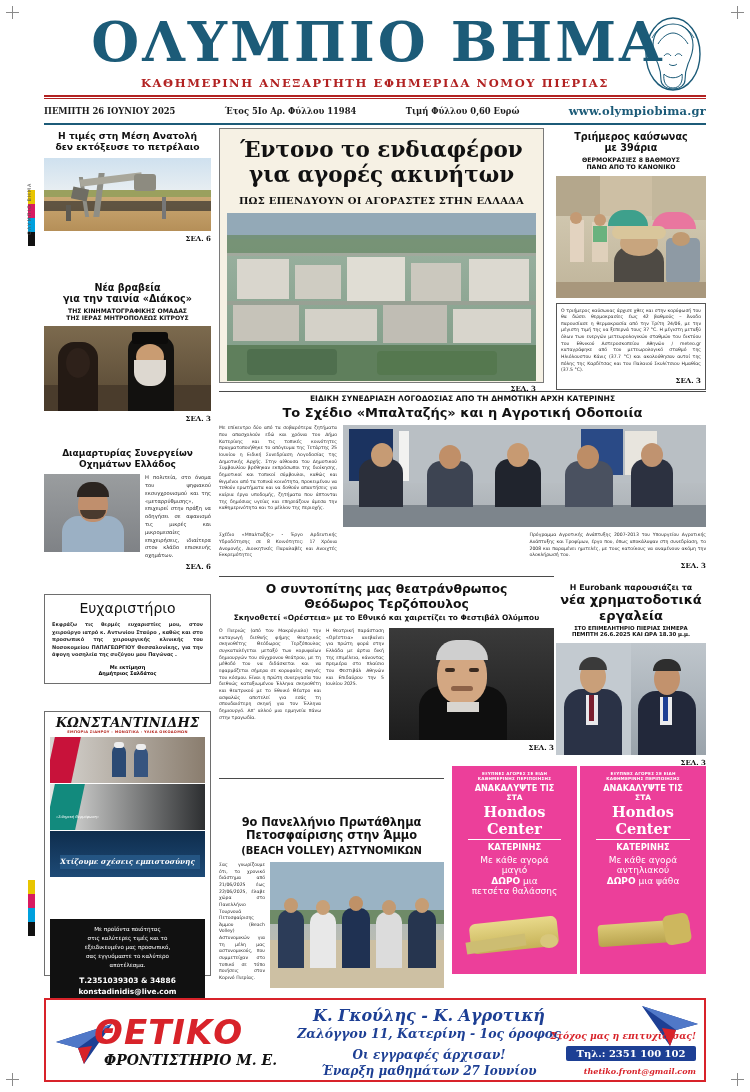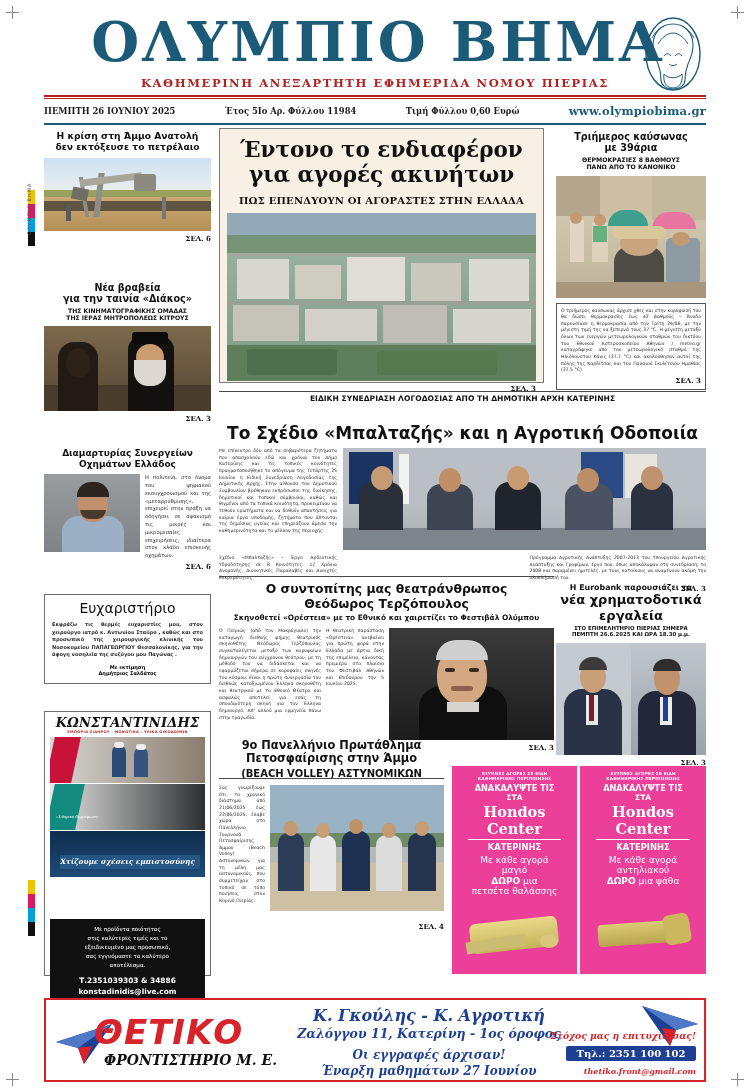--- a/index.html
+++ b/index.html
@@ -110,21 +110,21 @@
     <div class="mh-info">
       <div>ΠΕΜΠΤΗ 26 ΙΟΥΝΙΟΥ 2025</div>
       <div>Έτος 5Ιο Αρ. Φύλλου 11984</div>
       <div>Τιμή Φύλλου 0,60 Ευρώ</div>
       <div class="site">www.olympiobima.gr</div>
     </div>
     <div class="mh-rule3"></div>
   </div>
 
   <div class="col-l" style="top:131px">
-    <div class="hl" style="font-size:9.2px">Η κρίση στη Άμμο Ανατολή</div>
+    <div class="hl" style="font-size:9.2px">Η τιμές στη Μέση Ανατολή</div>
     <div class="hl" style="font-size:9.2px">δεν εκτόξευσε το πετρέλαιο</div>
     <div class="photo" style="height:73px;margin-top:5px">
       <div class="sky"></div>
         <div class="ground"></div>
       <div style="position:absolute;left:0;bottom:20px;width:100%;height:10px;background:#3e3a33;opacity:.75"></div>
       <div style="position:absolute;left:0;top:44%;width:100%;height:7px;background:#9aa05e"></div>
       <div class="derrick" style="left:52px;bottom:14px;width:6px;height:44px;transform:skewX(-7deg)"></div>
       <div class="derrick" style="left:38px;bottom:14px;width:4px;height:40px;transform:skewX(9deg)"></div>
       <div class="derrick" style="left:36px;top:18px;width:62px;height:7px;transform:rotate(-7deg);background:#a9a79b"></div>
       <div class="derrick" style="left:90px;top:16px;width:22px;height:17px;border-radius:3px;background:#8d8b80"></div>
@@ -286,21 +286,21 @@
       <div style="position:absolute;left:97px;top:16px;width:28px;height:12px;border-radius:12px 12px 0 0;background:#2e2e2e"></div>
       <div style="position:absolute;left:104px;top:54px;width:12px;height:28px;background:#ececed"></div>
       <div style="position:absolute;left:107px;top:54px;width:5px;height:24px;background:#1d3f94"></div>
     </div>
     <div class="sel" style="margin-top:3px">ΣΕΛ. 3</div>
   </div>
 
   <div class="mid-sep" style="left:219px;top:391px;width:487px"></div>
   <div style="position:absolute;left:219px;top:394px;width:487px">
     <div class="kicker" style="font-size:7.6px">ΕΙΔΙΚΗ ΣΥΝΕΔΡΙΑΣΗ ΛΟΓΟΔΟΣΙΑΣ ΑΠΟ ΤΗ ΔΗΜΟΤΙΚΗ ΑΡΧΗ ΚΑΤΕΡΙΝΗΣ</div>
-    <div class="hl" style="font-size:17px;margin-top:20px">Το Σχέδιο «Μπαλταζής» και η Αγροτική Οδοποιία</div>
+    <div class="hl" style="font-size:13px;margin-top:2px">Το Σχέδιο «Μπαλταζής» και η Αγροτική Οδοποιία</div>
     <div style="display:flex;gap:6px;margin-top:5px">
       <div style="width:118px">
         <div class="small-caption">Με επίκεντρο δύο από τα σοβαρότερα ζητήματα που απασχολούν εδώ και χρόνια τον Δήμο Κατερίνης και τις τοπικές κοινότητες πραγματοποιήθηκε το απόγευμα της Τετάρτης 25 Ιουνίου η Ειδική Συνεδρίαση Λογοδοσίας της Δημοτικής Αρχής. Στην αίθουσα του Δημοτικού Συμβουλίου βρέθηκαν εκπρόσωποι της διοίκησης, δημοτικοί και τοπικοί σύμβουλοι, καθώς και θιγμένοι από τα τοπικά κοινότητα, προκειμένου να τεθούν ερωτήματα και να δοθούν απαντήσεις για καίρια έργα υποδομής, ζητήματα που άπτονται της δημόσιας υγείας και επηρεάζουν άμεσα την καθημερινότητα και το μέλλον της περιοχής.</div>
       </div>
       <div style="flex:1">
         <div class="photo" style="height:102px">
           <div style="position:absolute;inset:0;background:linear-gradient(#cdd2d6,#a8aeb3)"></div>
           <div style="position:absolute;left:0;top:0;width:100%;height:58px;background:#b9bfc4"></div>
           <div style="position:absolute;left:6px;top:4px;width:44px;height:52px;background:#1b3360"></div>
           <div style="position:absolute;left:56px;top:6px;width:10px;height:50px;background:#f2f2f0"></div>
@@ -348,21 +348,21 @@
           <div style="position:absolute;left:80px;top:40px;width:10px;height:4px;border-radius:2px;background:#3a2a20"></div>
           <div style="position:absolute;left:62px;top:58px;width:22px;height:5px;border-radius:3px;background:#8d6248"></div>
           <div style="position:absolute;left:58px;top:74px;width:32px;height:10px;background:#d8d5d0"></div>
         </div>
       </div>
     </div>
     <div class="sel" style="margin-top:3px">ΣΕΛ. 3</div>
   </div>
 
   <div class="mid-sep" style="left:219px;top:778px;width:225px"></div>
-  <div style="position:absolute;left:219px;top:739px;width:225px">
+  <div style="position:absolute;left:219px;top:816px;width:225px">
     <div class="hl" style="font-size:11.4px">9ο Πανελλήνιο Πρωτάθλημα</div>
     <div class="hl" style="font-size:11.4px">Πετοσφαίρισης στην Άμμο</div>
     <div class="kicker" style="font-size:10px;margin-top:2px">(BEACH VOLLEY) ΑΣΤΥΝΟΜΙΚΩΝ</div>
     <div style="display:flex;gap:5px;margin-top:5px">
       <div style="width:46px" class="small-caption">Σας γνωρίζουμε ότι, το χρονικό διάστημα από 21/06/2025 έως 22/06/2025, έλαβε χώρα στο Πανελλήνιο Τουρνουά Πετοσφαίρισης Άμμου (Beach Volley) Αστυνομικών για τη μέλη μας αστυνομικούς, που συμμετείχαν στο τοπικό σε τόπο ποιήσεις στον Κορινό Πιερίας.</div>
       <div style="flex:1">
         <div class="photo" style="height:126px">
           <div style="position:absolute;inset:0;background:linear-gradient(#9fb6c6,#c9bfa6)"></div>
           <div style="position:absolute;left:0;top:0;width:100%;height:54px;background:#9ab3c4"></div>
           <div style="position:absolute;left:0;top:48px;width:100%;height:14px;background:#6f8b68"></div>

